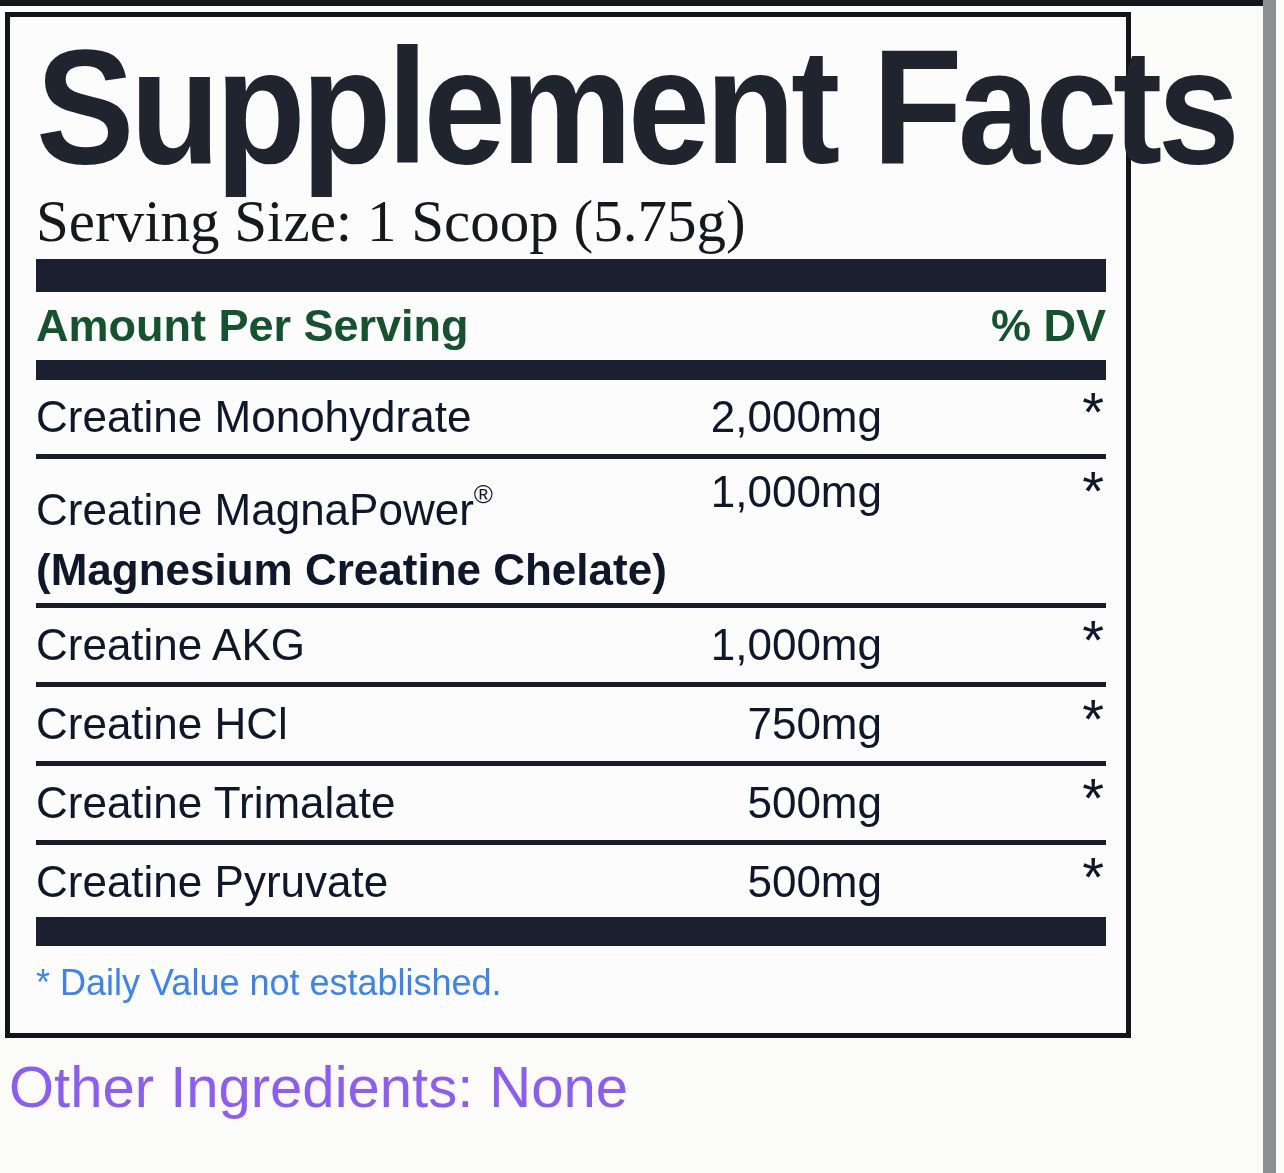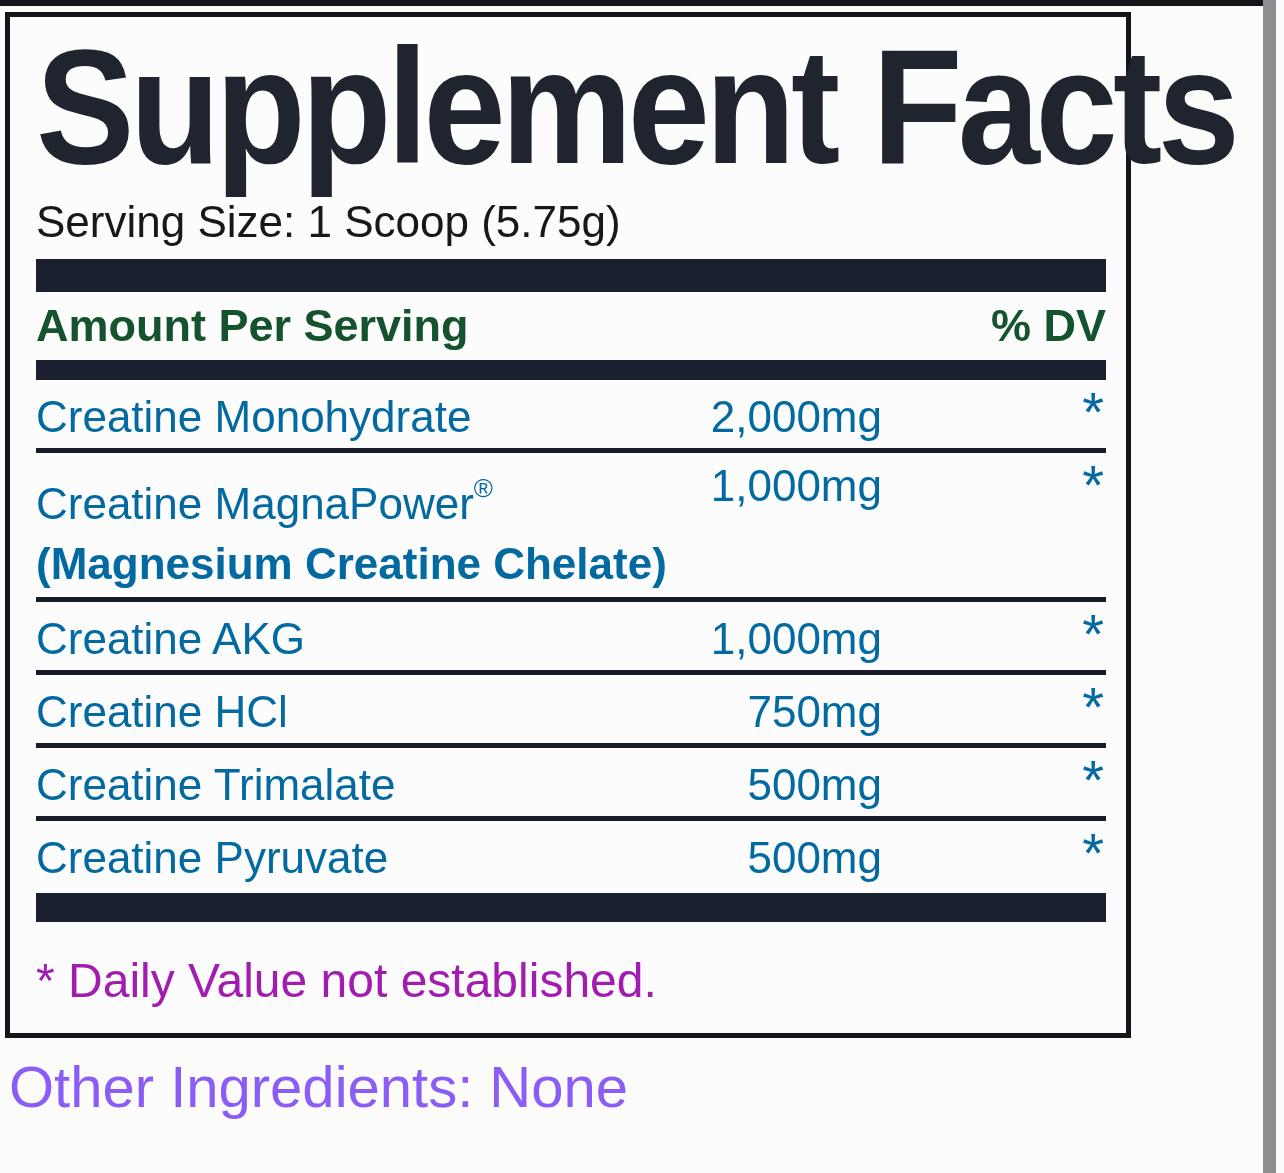--- a/index.html
+++ b/index.html
@@ -33,53 +33,53 @@
     margin:16px 0 0;
     font-weight:700;
     font-size:164px;
     line-height:148px;
     letter-spacing:-5px;
     white-space:nowrap;
     color:#20242f;
     transform:scaleX(0.90);
     transform-origin:0 50%;
   }
-  .serving{font-size:44px;line-height:57px;color:#17181c;}
+  .serving{font-size:59px;line-height:57px;color:#17181c;font-family:Liberation Serif, serif;}
   .serving.first{margin-top:12px;}
   .bar{background:#1b2030;}
   .bar-top{height:33px;margin-top:9px;}
   .bar-mid{height:20px;}
   .bar-bottom{height:29px;margin-top:2px;}
   .hdr-row{
     display:flex;justify-content:space-between;align-items:flex-end;
     font-weight:700;font-size:45px;line-height:52px;
     padding:8px 0 8px;color:#14532d;
   }
   .row{
     position:relative;
     border-bottom:5px solid #191d28;
-    padding:12px 0 6px;
+    padding:12px 0 12px;
     font-size:44px;line-height:50px;
-    color:#0369a1;
+    color:#0f172a;
   }
   .row.no-rule{border-bottom:none;padding-bottom:8px;}
   .row.two-line{padding-top:10px;padding-bottom:8px;}
   .row.two-line .ing-sub{margin-top:10px;font-weight:bold;}
   .amt{position:absolute;right:224px;top:12px;}
   .row.two-line .amt{top:8px;}
   .dv{
     position:absolute;right:2px;top:4px;
     font-size:56px;line-height:1;
   }
   .reg{
     font-size:26px;
     vertical-align:22px;
     letter-spacing:0;
   }
-  .footnote{font-size:48px;line-height:46px;color:#a21caf;padding-top:36px;}
+  .footnote{font-size:36px;line-height:46px;color:#3b82f6;padding-top:14px;}
   .other{
     position:absolute;left:9px;top:1053px;
     font-size:58px;color:#8b5cf6;
   }
 </style>
 </head>
 <body>
 
 <div class="page">
 

